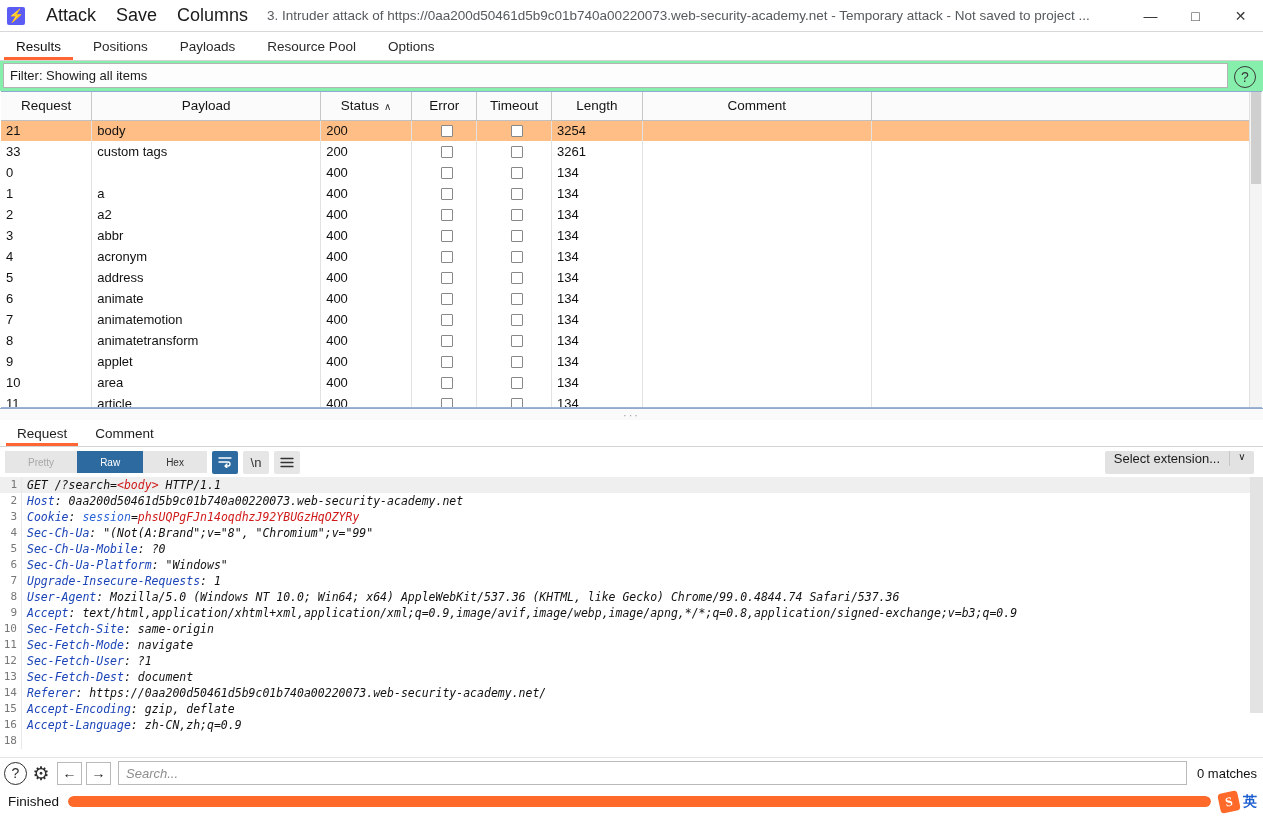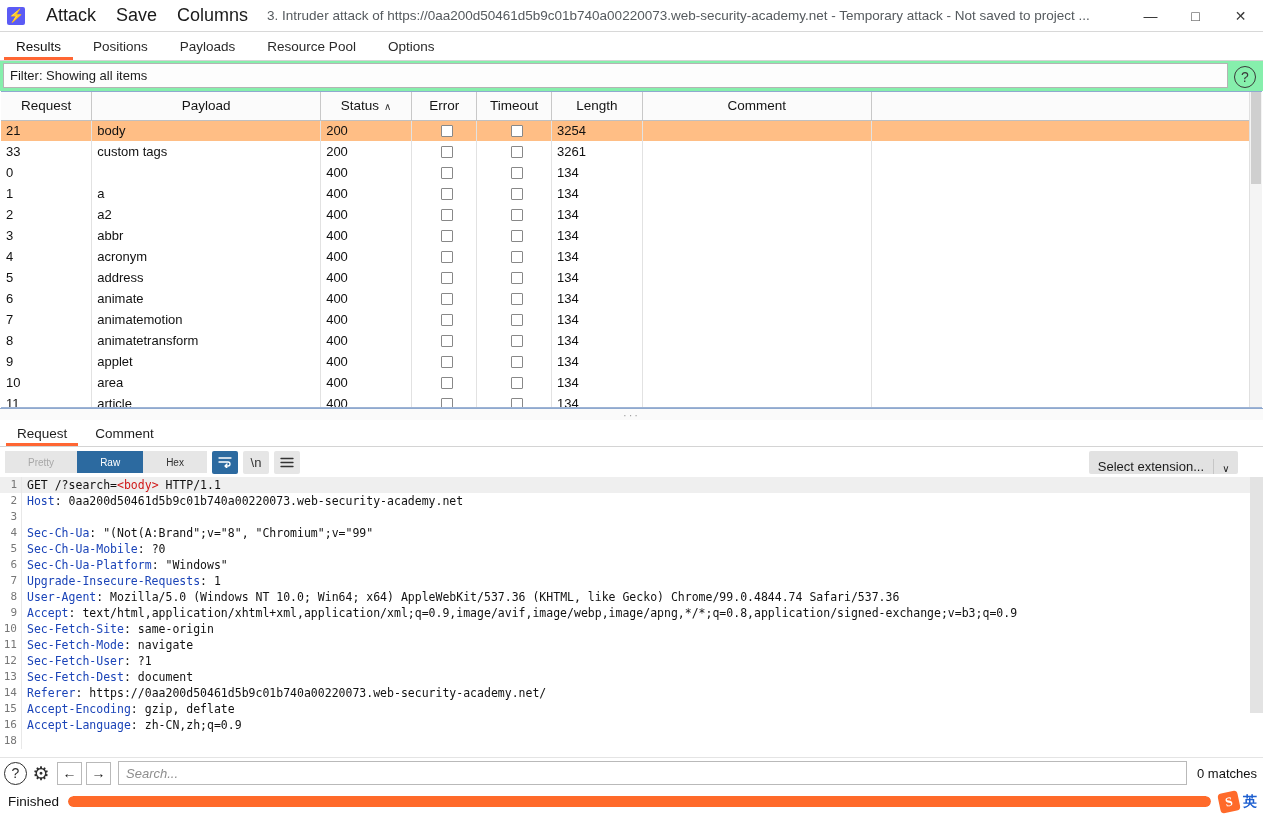--- a/index.html
+++ b/index.html
@@ -224,25 +224,25 @@
     margin-left: 5px;
     background: #e6e6e6;
     display: flex; align-items: center; justify-content: center;
     font-size: 13px;
     color: #333;
     border-radius: 2px;
   }
   .iconbtn.active { background: #2c6aa0; color: #fff; }
   .ext-select {
     margin-left: auto;
-    display: flex; align-items: flex-end;
+    display: flex; align-items: flex-start;
     height: 23px;
     background: #e2e2e2;
     border-radius: 2px;
-    margin-right: 20px;
+    margin-right: 4px;
   }
   .ext-select .lbl {
     display: flex; align-items: center;
     padding: 0 9px; font-size: 13px; color: #1b1b1b;
     border-right: 1px solid #c6c6c6;
   }
   .ext-select .arw {
     display: flex; align-items: center; justify-content: center;
     width: 24px; font-size: 10px; color: #222;
   }
@@ -267,21 +267,21 @@
     width: 22px;
     min-width: 22px;
     text-align: right;
     padding-right: 4px;
     color: #777;
     font-size: 11px;
     border-right: 1px solid #e8e8e8;
     height: 16px;
     line-height: 16px;
   }
-  .codetext { padding-left: 5px; color: #111; line-height: 16px; overflow: hidden; }
+  .codetext { padding-left: 5px; color: #111; line-height: 16px; overflow: hidden; font-style: italic; }
   .hk { color: #1b44b8; }
   .hv { color: #111; }
   .hred { color: #d01a1a; }
   .hblue { color: #2a63d8; }
 
   .code-scroll-v {
     position: absolute; top: 0; right: 0; width: 13px; bottom: 0;
     background: #ffffff;
   }
   .code-scroll-thumb {
@@ -605,20 +605,21 @@
       <div class="coderow first">
         <div class="gutter">1</div>
         <div class="codetext"><span class="hv">GET /?search=</span><span class="hred">&lt;body&gt;</span><span class="hv"> HTTP/1.1</span></div>
       </div>
       <div class="coderow">
         <div class="gutter">2</div>
         <div class="codetext"><span class="hk">Host</span><span class="hv">: 0aa200d50461d5b9c01b740a00220073.web-security-academy.net</span></div>
       </div>
       <div class="coderow">
         <div class="gutter">3</div>
+        <div class="codetext"><span class="hk">Cookie</span><span class="hv">: </span><span class="hblue">session</span><span class="hv">=</span><span class="hred">phsUQPgFJn14oqdhzJ92YBUGzHqOZYRy</span></div>
       </div>
       <div class="coderow">
         <div class="gutter">4</div>
         <div class="codetext"><span class="hk">Sec-Ch-Ua</span><span class="hv">: "(Not(A:Brand";v="8", "Chromium";v="99"</span></div>
       </div>
       <div class="coderow">
         <div class="gutter">5</div>
         <div class="codetext"><span class="hk">Sec-Ch-Ua-Mobile</span><span class="hv">: ?0</span></div>
       </div>
       <div class="coderow">

